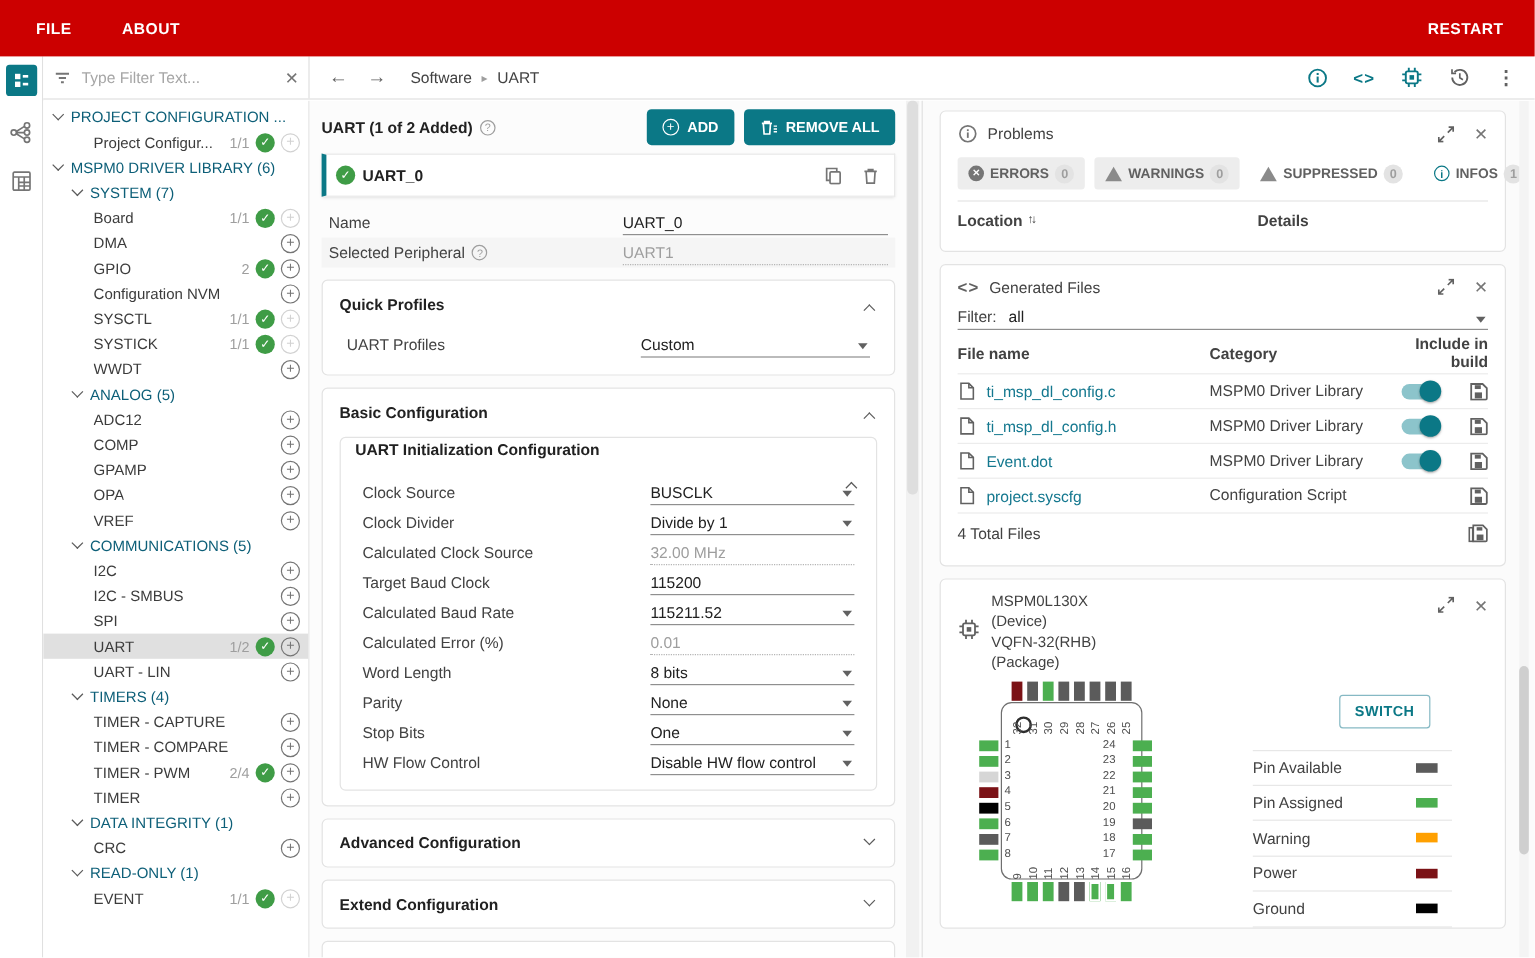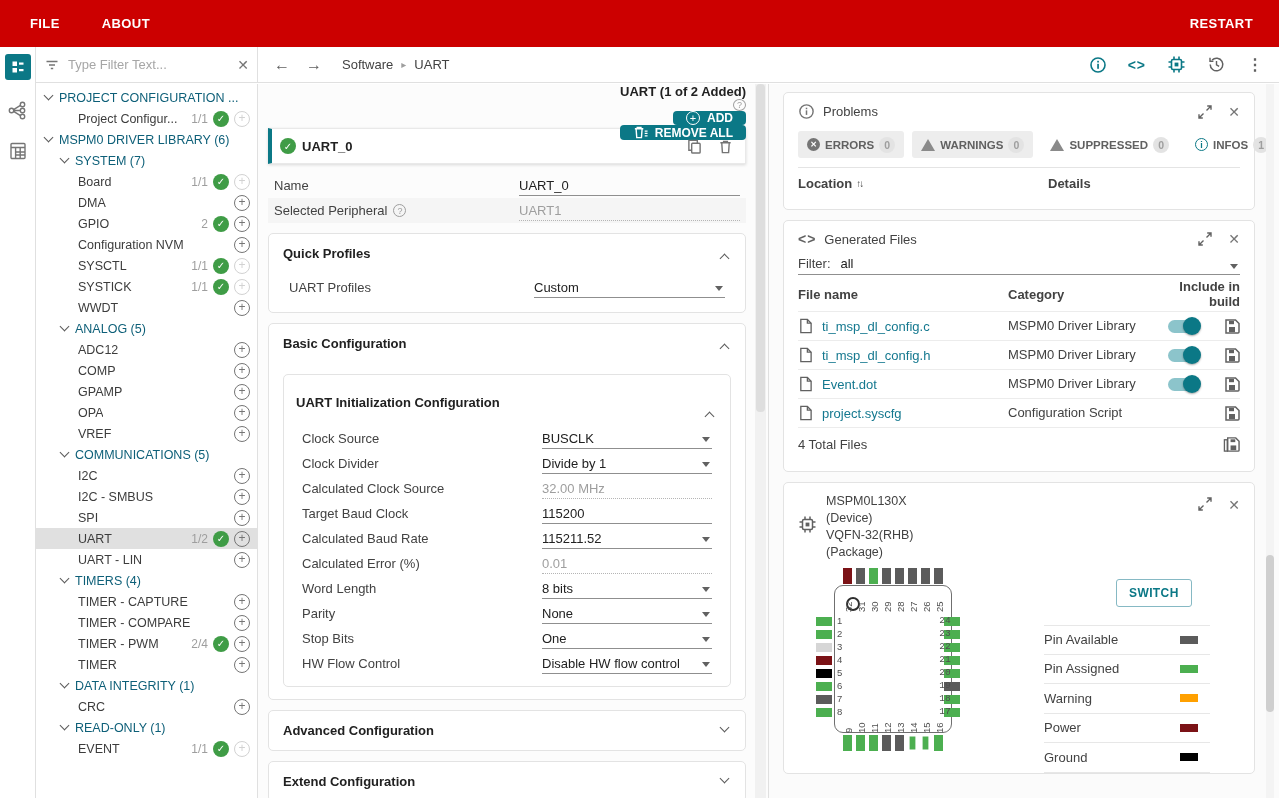--- a/index.html
+++ b/index.html
@@ -56,21 +56,21 @@
   .tcheck { width:16px; height:16px; border-radius:50%; background:#3f9c46; color:#fff;
     font-size:10px; display:flex; align-items:center; justify-content:center; flex:none; }
   .tplus { width:16px; height:16px; border:1.3px solid #757575; color:#757575; border-radius:50%;
     font-size:12px; line-height:13px; text-align:center; flex:none; cursor:pointer; }
   .tplus.disabled { border-color:#d2d2d2; color:#d2d2d2; }
   
   .center { position:absolute; top:84px; left:258px; width:510px; bottom:0; background:#fcfcfc;
     padding:0 22px 0 10px; overflow:hidden; }
   .center-scrollbar { position:absolute; top:84px; left:755px; width:11px; bottom:0; background:#f1f1f1; }
   .center-scrollbar .thumb { position:absolute; top:0; left:1px; width:9px; height:46%; background:#dedede; border-radius:4px; }
-  .main-header { display:flex; align-items:flex-end; height:44px;flex-direction:column; }
+  .main-header { display:flex; align-items:center; height:44px; }
   .main-title { font-weight:700; font-size:13px; color:#212121; }
   .help-circle { width:13px; height:13px; border:1px solid #9e9e9e; border-radius:50%; color:#9e9e9e;
     font-size:9px; display:inline-flex; align-items:center; justify-content:center; margin-left:6px; }
   .btn { background:#0b7886; color:#fff; font-weight:700; font-size:12px; border-radius:4px;
     height:30px; display:flex; align-items:center; gap:7px; padding:0 13px; cursor:pointer; }
   .btn-add { margin-left:auto; }
   .btn-remove { margin-left:8px; }
   .add-plus { width:14px; height:14px; border:1.4px solid #fff; border-radius:50%;
     display:flex; align-items:center; justify-content:center; font-size:11px; font-weight:400; }
   .instance-card { height:36px; background:#fff; border:1px solid #e9e9e9; border-left:4px solid #0b7886;
@@ -83,21 +83,21 @@
   .field-label { width:245px; color:#424242; display:flex; align-items:center; flex:none; }
   .ctl { position:relative; flex:1; border-bottom:1px solid #8f8f8f; height:21px;
     display:flex; align-items:flex-end; padding-bottom:2px; font-size:13px; color:#212121; cursor:pointer; }
   .ctl.disabled { color:#9e9e9e; border-bottom:1px dotted #b5b5b5; cursor:default; }
   .ctl .caret { position:absolute; right:2px; bottom:6px; width:0; height:0;
     border:4.5px solid transparent; border-top:5.5px solid #616161; border-bottom:none; }
   .card { background:#fff; border:1px solid #e3e3e3; border-radius:5px; padding:12px 14px;
     margin-top:10px; position:relative; }
   .card-title { font-weight:700; font-size:13px; color:#212121; }
   .card-chev { position:absolute; right:17px; top:17px; cursor:pointer; }
-  .inner-card { border:1px solid #e3e3e3; border-radius:5px; padding:20px 12px 10px; margin-top:23px; position:relative; }
+  .inner-card { border:1px solid #e3e3e3; border-radius:5px; padding:2px 12px 10px; margin-top:13px; position:relative; }
   .inner-card .fields { margin-top:16px; }
   .inner-card .field-label { width:240px; }
   .qp-row { margin-top:14px; }
   
   .right { position:absolute; top:84px; left:768px; right:0; bottom:0; background:#fbfbfb;
     border-left:1px solid #e0e0e0; padding:8px 24px 0 14px; overflow:hidden; }
   .rcard { background:#fff; border:1px solid #e3e3e3; border-radius:5px; margin-bottom:10px;
     padding:10px 14px; position:relative; }
   .rhead { display:flex; align-items:center; gap:8px; color:#424242; }
   .rhead-title { font-size:13px; color:#424242; }
@@ -152,21 +152,21 @@
   .pins-top .pin, .pins-bottom .pin { width:9px; height:16px; }
   .nums-top, .nums-bottom { position:absolute; left:31px; display:flex; gap:4px; }
   .nums-top { top:21px; } .nums-bottom { top:142px; }
   .vnum { writing-mode:vertical-rl; transform:rotate(180deg); font-size:9.5px; color:#4f4f4f;
     width:9px; height:26px; display:inline-block; text-align:left; }
   .pins-left, .pins-right { position:absolute; top:52px; display:flex; flex-direction:column; gap:4px; }
   .pins-left { left:4px; } .pins-right { right:32px; }
   .pins-left .pin, .pins-right .pin { width:16px; height:9px; }
   .nums-left, .nums-right { position:absolute; top:50px; display:flex; flex-direction:column; gap:2.5px;
     font-size:9.5px; color:#4f4f4f; }
-  .nums-left { left:25px; } .nums-right { right:40px; text-align:center; width:14px;font-family:Liberation Mono, monospace; }
+  .nums-left { left:25px; } .nums-right { right:59px; text-align:left; width:14px; }
   .nums-left div, .nums-right div { height:10.5px; }
   .pin[data-status="available"] { background:#5b5b5b; }
   .pin[data-status="assigned"]  { background:#4caf50; }
   .pin[data-status="selected"]  { background:#4caf50; box-shadow:inset 0 0 0 1.6px #fff; }
   .pin[data-status="muted"]     { background:#d6d6d6; }
   .pin[data-status="power"]     { background:#7b1216; }
   .pin[data-status="ground"]    { background:#000; }
   .dev-right { flex:1; padding-left:52px; padding-right:30px; padding-top:14px; }
   .switch-btn { border:1px solid #86b9c4; color:#0b7886; background:#fff; font-weight:700;
     font-size:12px; letter-spacing:.4px; padding:6px 12px; border-radius:3px; cursor:pointer;

